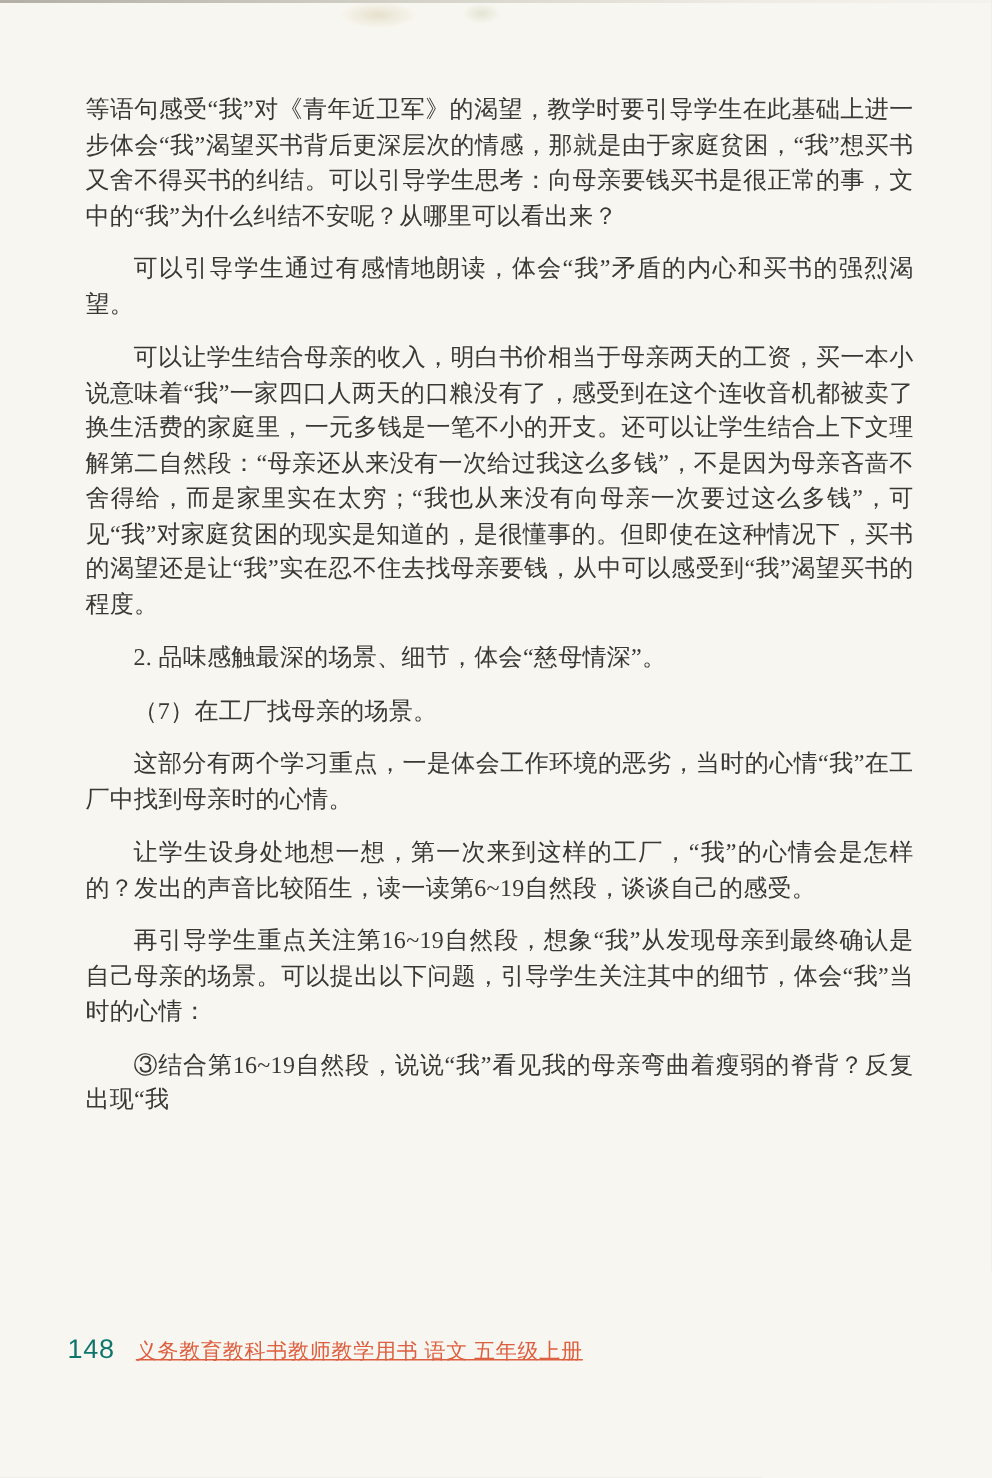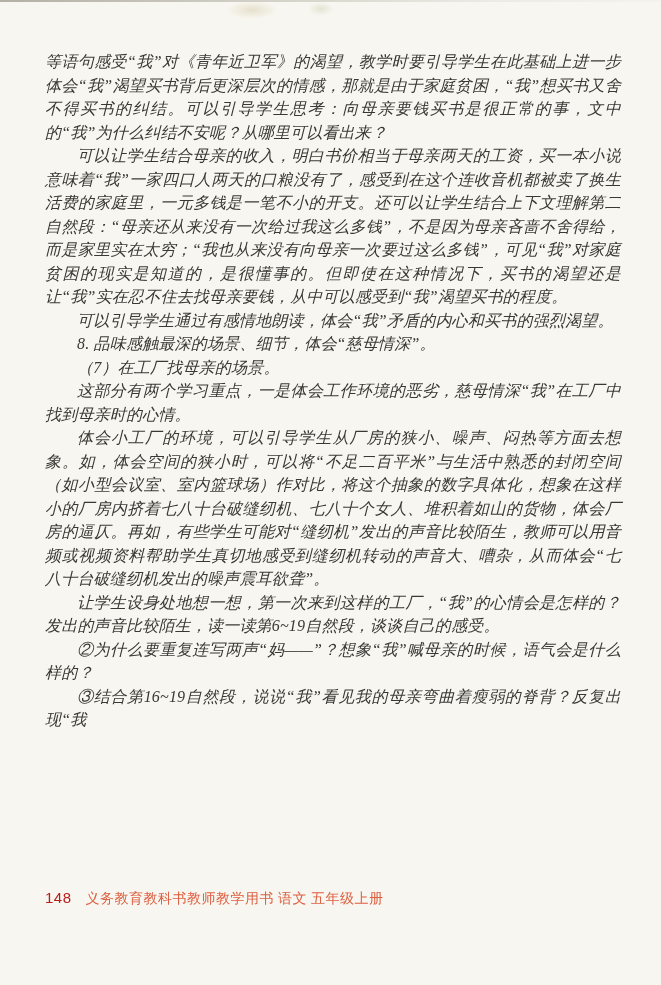--- a/index.html
+++ b/index.html
@@ -49,67 +49,66 @@
     left: 45px;
     width: 576px;
     color: #3a3834;
     font-size: 16px;
     line-height: 23.5px;
     text-align: justify;
     text-justify: inter-ideograph;
     letter-spacing: 0.2px;
   }
   .body-text p {
-    margin: 0;
+    margin: 12px;
     padding: 0;
-    font-style: italic;
   }
   .body-text p.indent {
     text-indent: 2em;
   }
   .page-footer {
     position: absolute;
     left: 45px;
     top: 889px;
     display: flex;
     align-items: baseline;
     white-space: nowrap;
   }
   .page-number {
     font-family: "Liberation Sans", "DejaVu Sans", sans-serif;
-    font-size: 15px;
-    color: #b91c1c;
+    font-size: 18px;
+    color: #0f766e;
     letter-spacing: 0.5px;
     text-align: right;
   }
   .footer-title {
     margin-left: 14px;
     font-size: 14px;
     color: #dc5f40;
     letter-spacing: 0.5px;
+    text-decoration: underline;
   }
 </style>
 </head>
 <body>
 
 <div class="page">
   <div class="scan-edge"></div>
   <div class="scan-stain"></div>
   <div class="scan-stain-2"></div>
 
   <main class="body-text" id="paragraphs">
       <p class="">等语句感受“我”对《青年近卫军》的渴望，教学时要引导学生在此基础上进一步体会“我”渴望买书背后更深层次的情感，那就是由于家庭贫困，“我”想买书又舍不得买书的纠结。可以引导学生思考：向母亲要钱买书是很正常的事，文中的“我”为什么纠结不安呢？从哪里可以看出来？</p>
+      <p class="indent">可以引导学生通过有感情地朗读，体会“我”矛盾的内心和买书的强烈渴望。</p>
       <p class="indent">可以让学生结合母亲的收入，明白书价相当于母亲两天的工资，买一本小说意味着“我”一家四口人两天的口粮没有了，感受到在这个连收音机都被卖了换生活费的家庭里，一元多钱是一笔不小的开支。还可以让学生结合上下文理解第二自然段：“母亲还从来没有一次给过我这么多钱”，不是因为母亲吝啬不舍得给，而是家里实在太穷；“我也从来没有向母亲一次要过这么多钱”，可见“我”对家庭贫困的现实是知道的，是很懂事的。但即使在这种情况下，买书的渴望还是让“我”实在忍不住去找母亲要钱，从中可以感受到“我”渴望买书的程度。</p>
-      <p class="indent">可以引导学生通过有感情地朗读，体会“我”矛盾的内心和买书的强烈渴望。</p>
-      <p class="indent">8. 品味感触最深的场景、细节，体会“慈母情深”。</p>
+      <p class="indent">2. 品味感触最深的场景、细节，体会“慈母情深”。</p>
       <p class="indent">（7）在工厂找母亲的场景。</p>
-      <p class="indent">这部分有两个学习重点，一是体会工作环境的恶劣，慈母情深“我”在工厂中找到母亲时的心情。</p>
-      <p class="indent">体会小工厂的环境，可以引导学生从厂房的狭小、噪声、闷热等方面去想象。如，体会空间的狭小时，可以将“不足二百平米”与生活中熟悉的封闭空间（如小型会议室、室内篮球场）作对比，将这个抽象的数字具体化，想象在这样小的厂房内挤着七八十台破缝纫机、七八十个女人、堆积着如山的货物，体会厂房的逼仄。再如，有些学生可能对“缝纫机”发出的声音比较陌生，教师可以用音频或视频资料帮助学生真切地感受到缝纫机转动的声音大、嘈杂，从而体会“七八十台破缝纫机发出的噪声震耳欲聋”。</p>
+      <p class="indent">这部分有两个学习重点，一是体会工作环境的恶劣，当时的心情“我”在工厂中找到母亲时的心情。</p>
       <p class="indent">让学生设身处地想一想，第一次来到这样的工厂，“我”的心情会是怎样的？发出的声音比较陌生，读一读第6~19自然段，谈谈自己的感受。</p>
-      <p class="indent">②为什么要重复连写两声“妈——”？想象“我”喊母亲的时候，语气会是什么样的？</p>
+      <p class="indent">再引导学生重点关注第16~19自然段，想象“我”从发现母亲到最终确认是自己母亲的场景。可以提出以下问题，引导学生关注其中的细节，体会“我”当时的心情：</p>
       <p class="indent">③结合第16~19自然段，说说“我”看见我的母亲弯曲着瘦弱的脊背？反复出现“我</p>
     </main>
 
   <footer class="page-footer">
     <span class="page-number">148</span>
     <span class="footer-title">义务教育教科书教师教学用书 语文 五年级上册</span>
   </footer>
 </div>
 
 </body></html>

